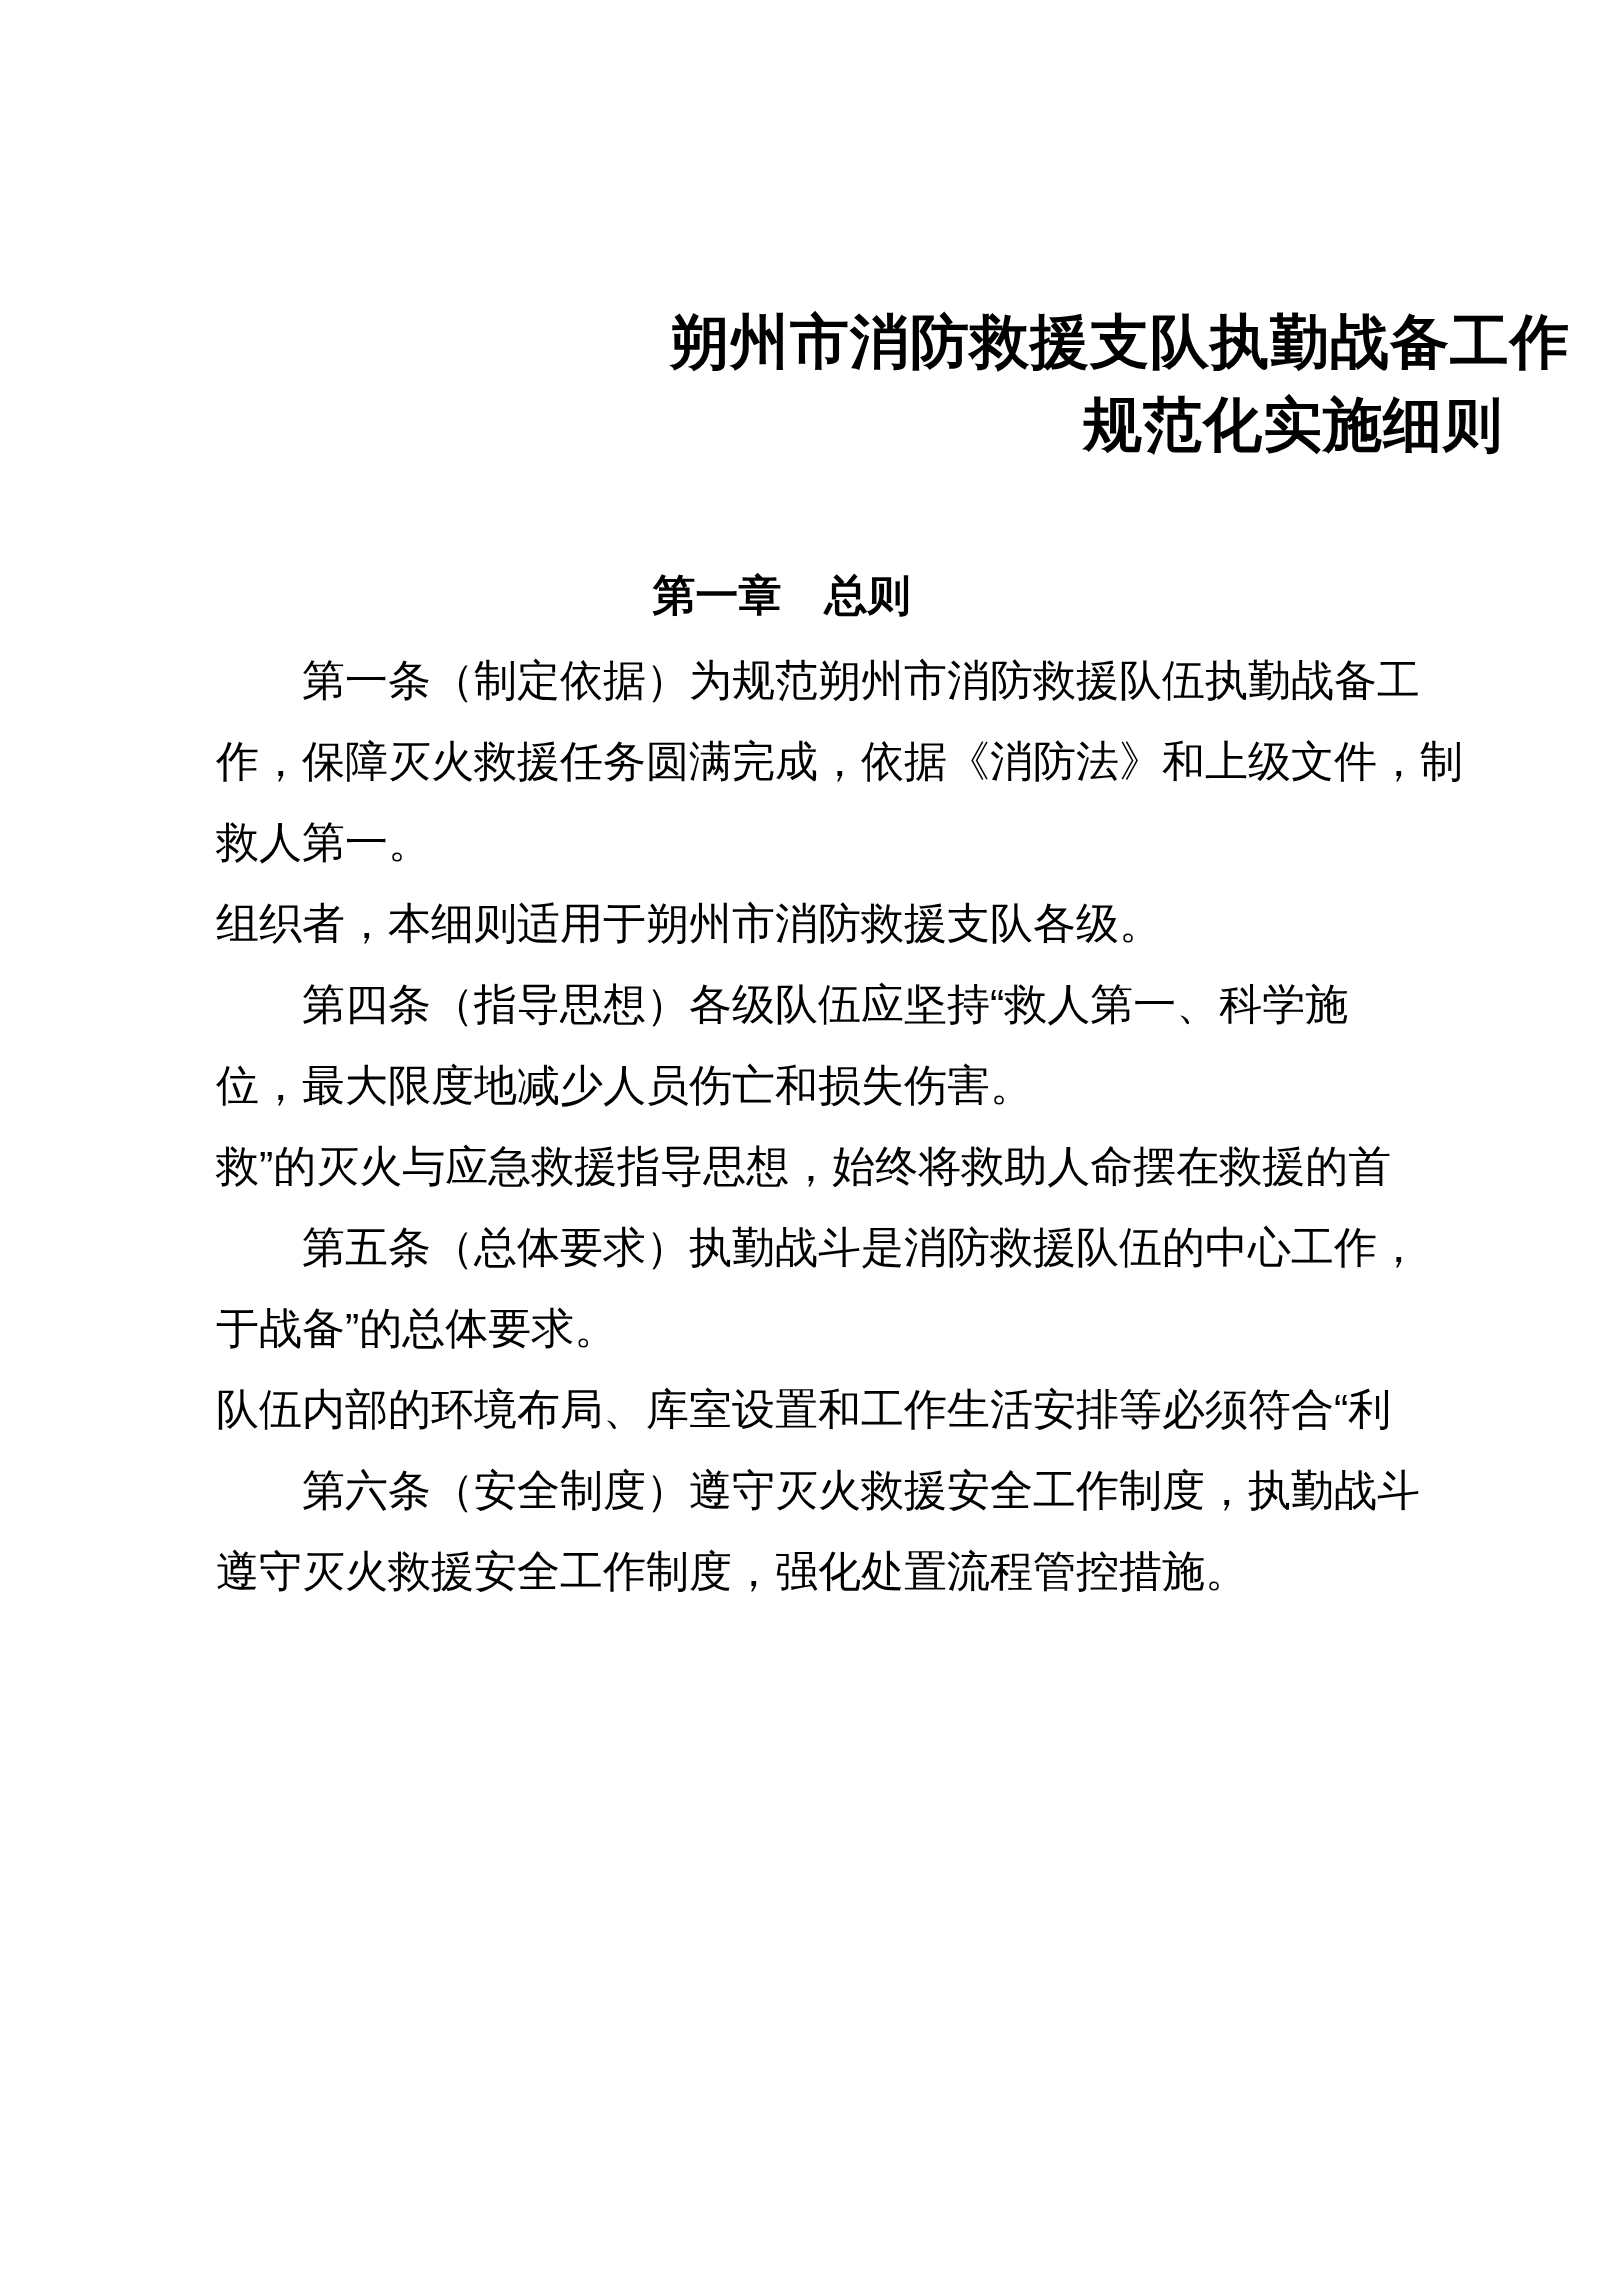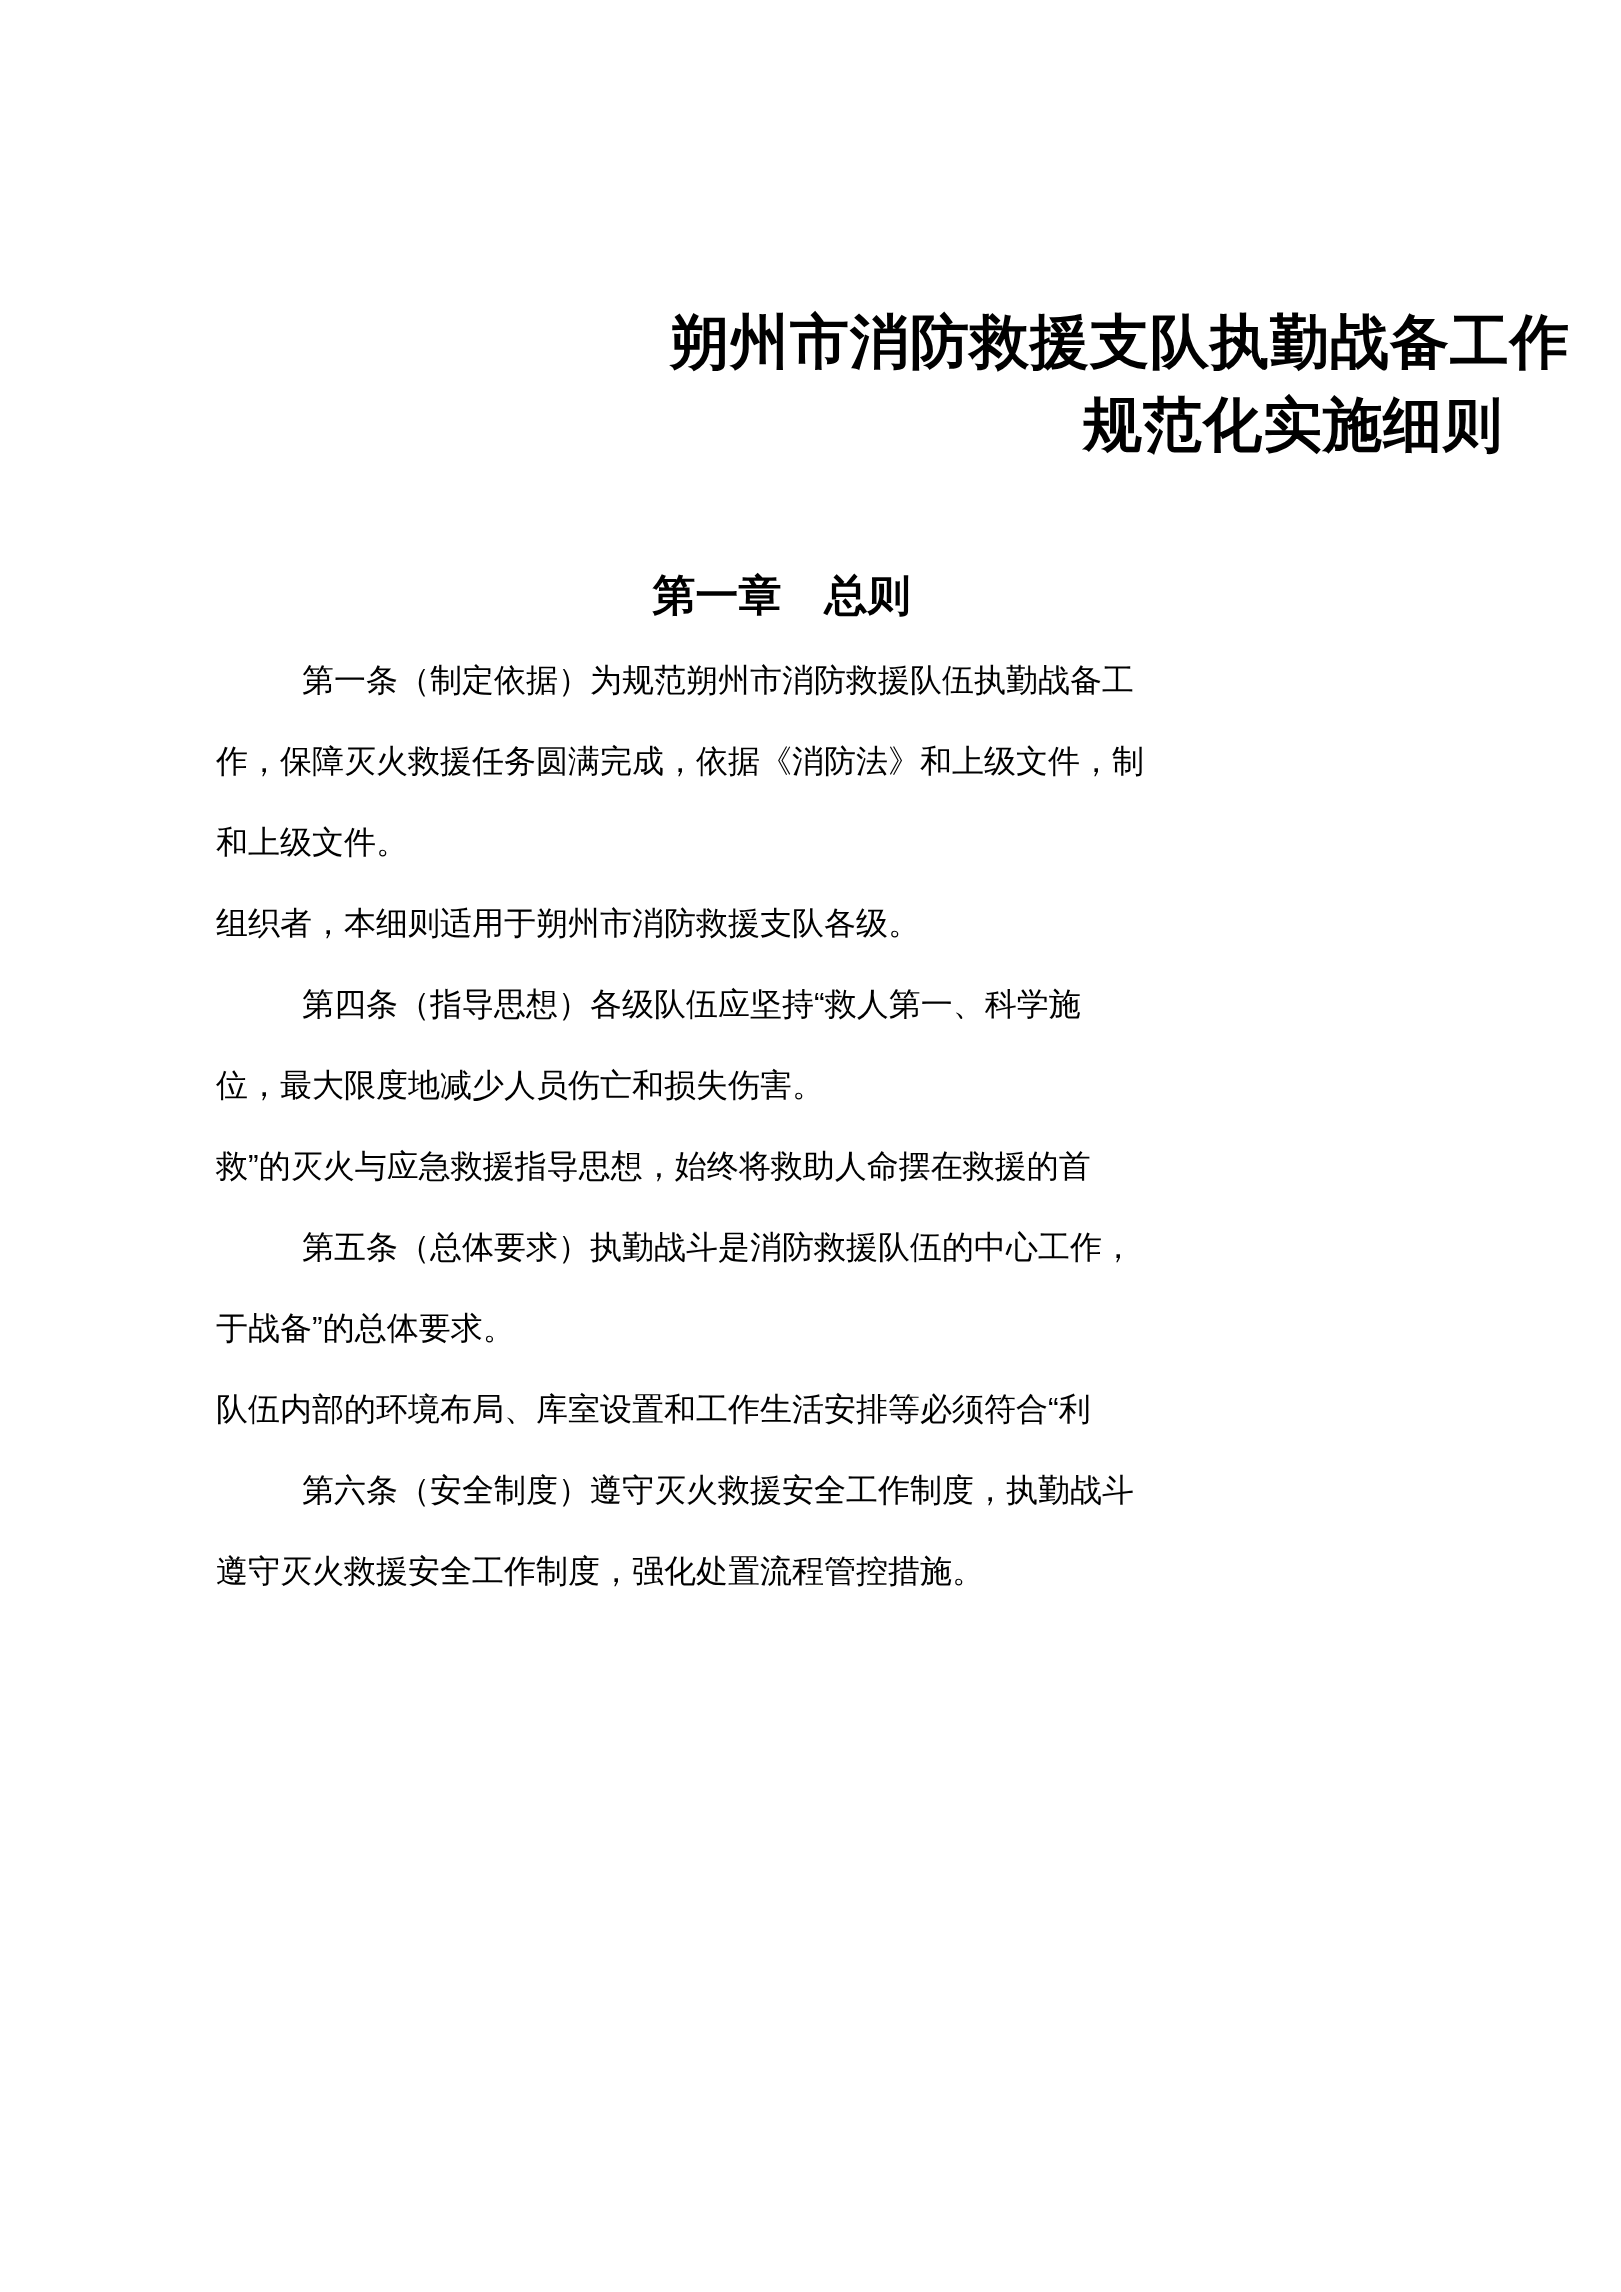--- a/index.html
+++ b/index.html
@@ -49,21 +49,21 @@
   .doc-body {
     margin-top: 14.7px;
     margin-left: 216px;
     margin-right: 147px;
   }
   .para { display: block; }
   .line {
     display: block;
     height: 81px;
     line-height: 81px;
-    font-size: 32px;
+    font-size: 43px;
     white-space: nowrap;
   }
   .line.indent { text-indent: 86px; }
 </style>
 </head>
 <body>
 
 <div class="page">
 
   <header class="doc-title">
@@ -71,21 +71,21 @@
     <div class="title-line title-line-2">规范化实施细则</div>
   </header>
 
   <div class="chapter-heading">第一章　总则</div>
 
   <main class="doc-body">
 
     <div class="para">
       <span class="line indent">第一条（制定依据）为规范朔州市消防救援队伍执勤战备工</span>
       <span class="line">作，保障灭火救援任务圆满完成，依据《消防法》和上级文件，制</span>
-      <span class="line">和上级文件。</span>
+      <span class="line">救人第一。</span>
     </div>
 
 
     <div class="para">
       <span class="line">组织者，本细则适用于朔州市消防救援支队各级。</span>
     </div>
 
     <div class="para">
       <span class="line indent">第四条（指导思想）各级队伍应坚持“救人第一、科学施</span>
       <span class="line">位，最大限度地减少人员伤亡和损失伤害。</span>

